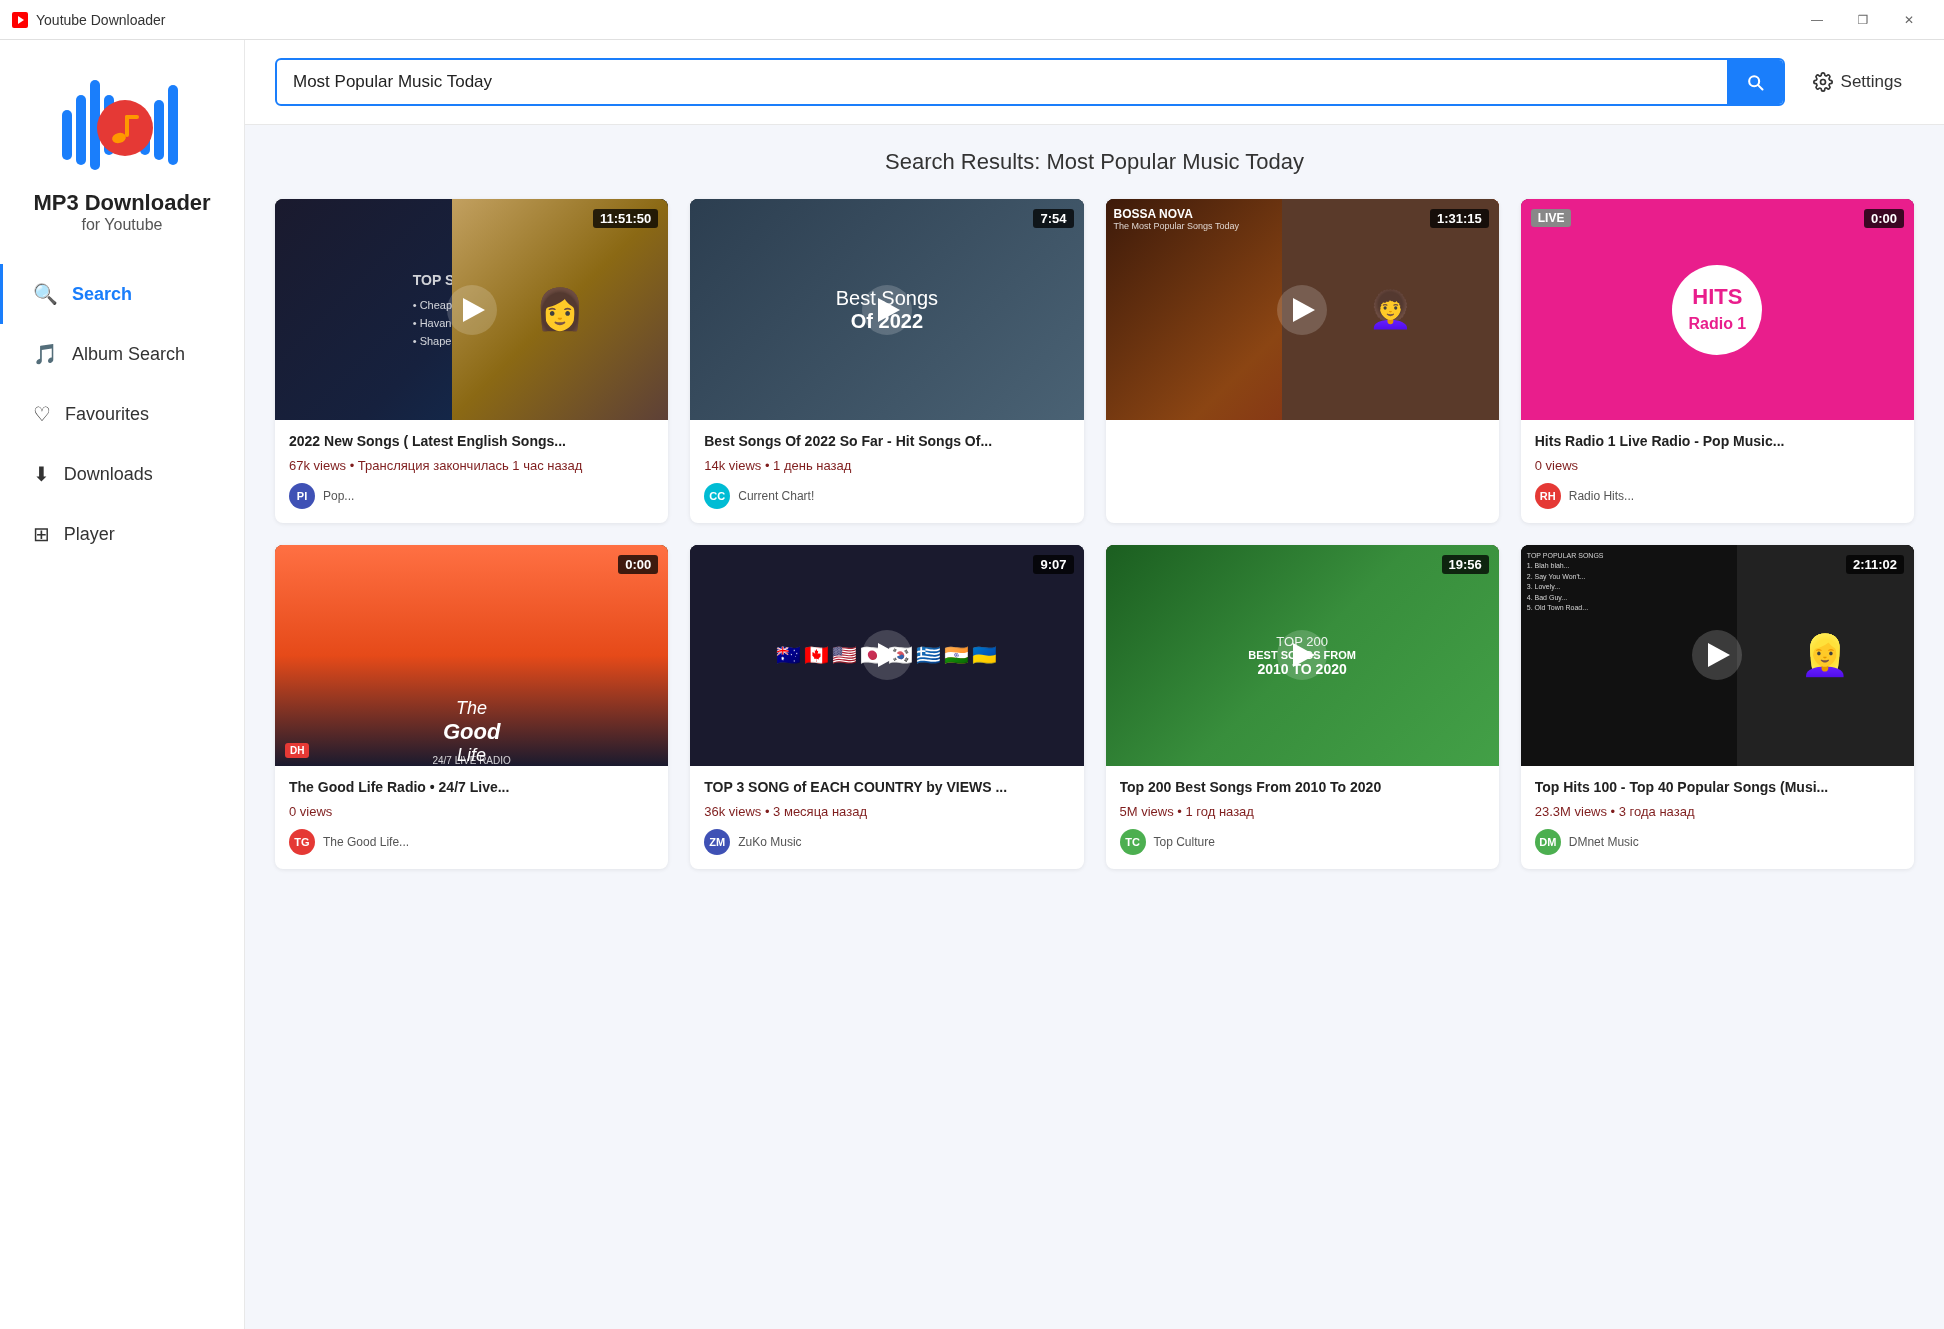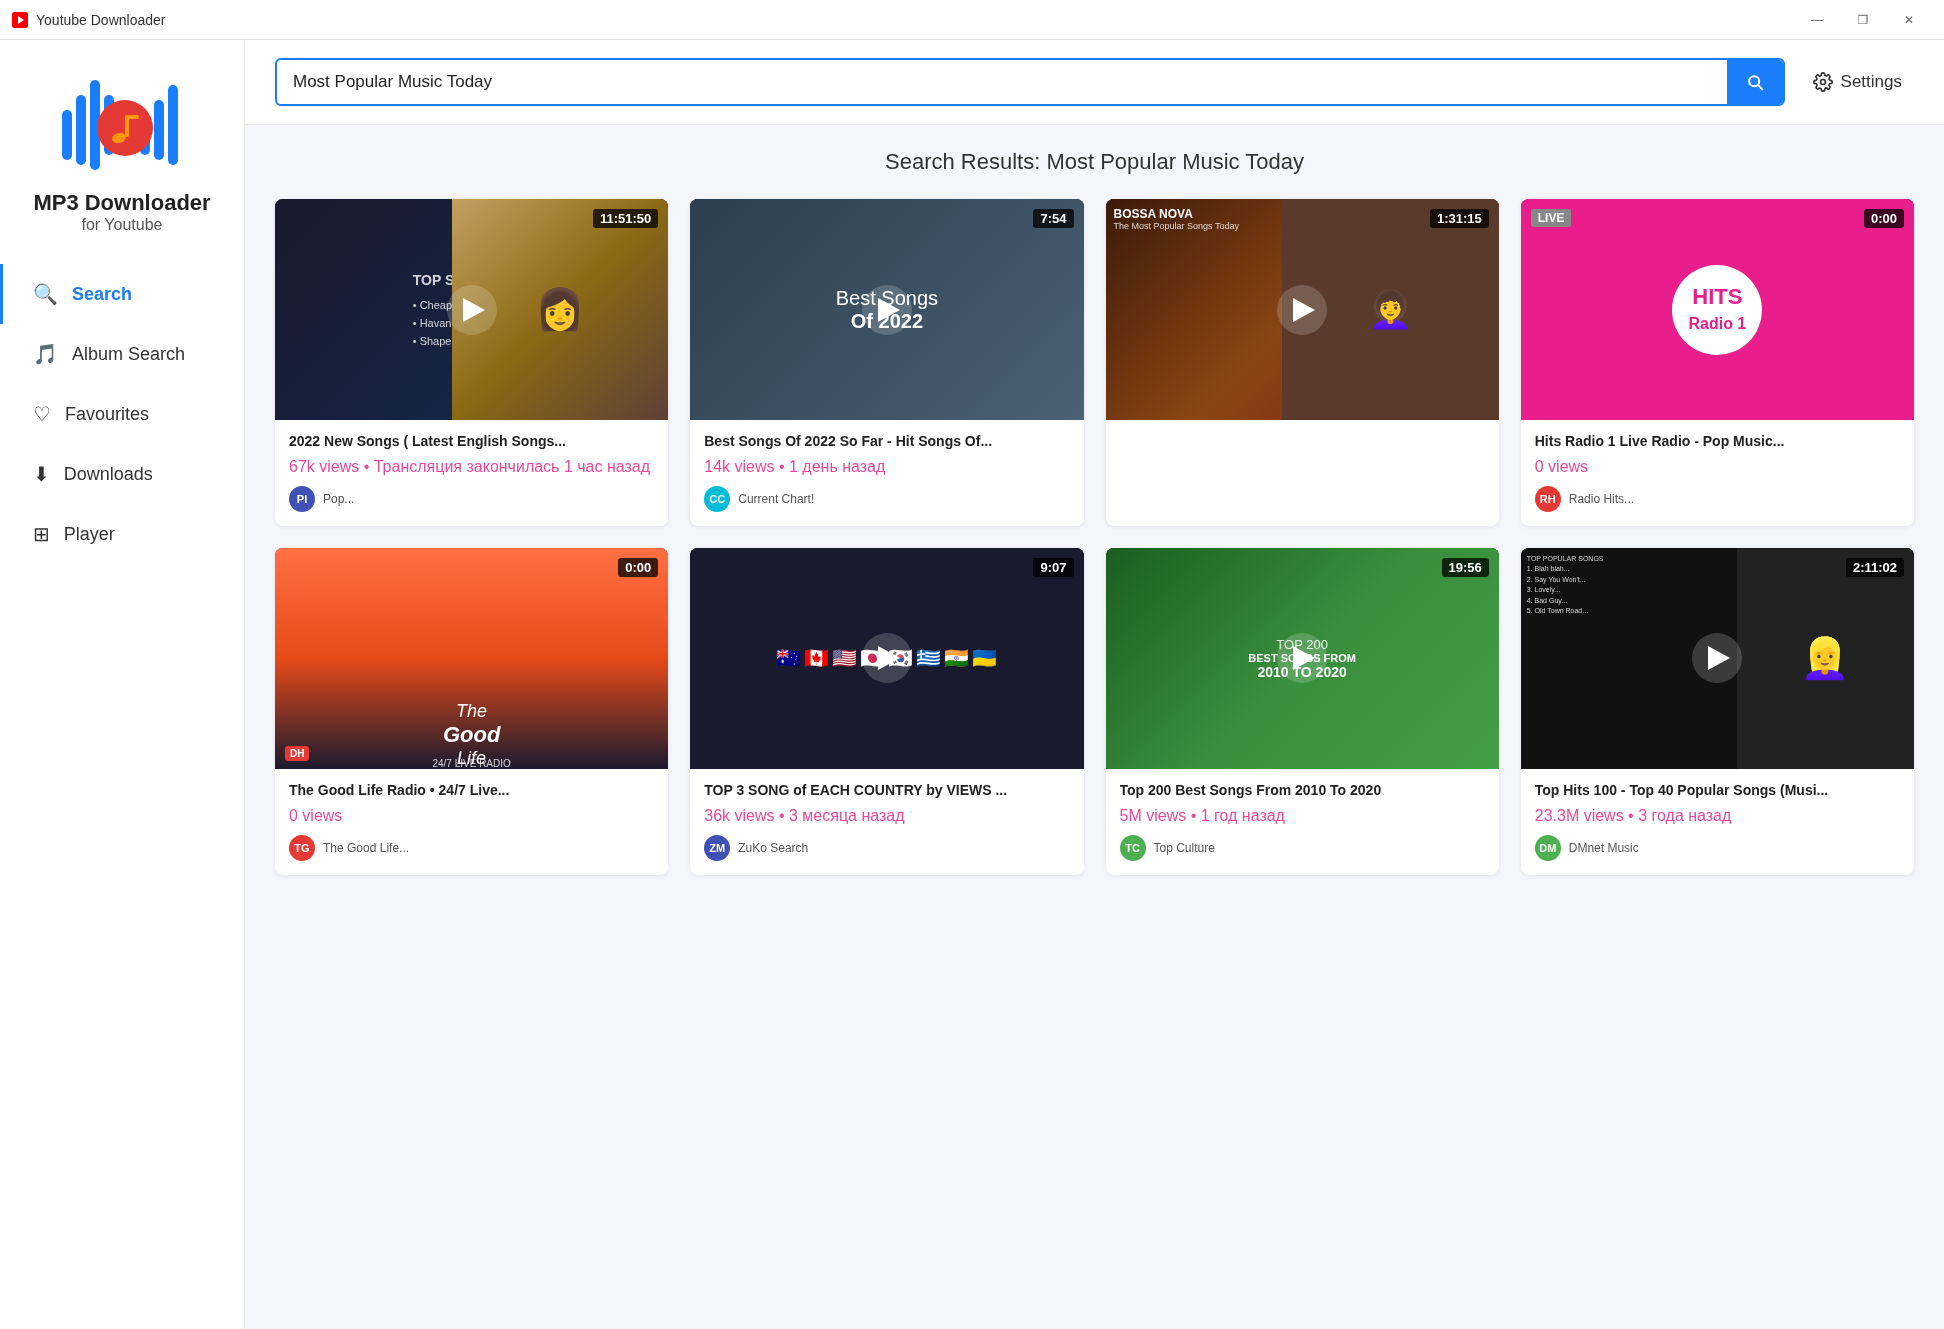--- a/index.html
+++ b/index.html
@@ -224,22 +224,22 @@
       font-weight: 600;
       color: #222;
       margin-bottom: 6px;
       line-height: 1.4;
       display: -webkit-box;
       -webkit-line-clamp: 2;
       -webkit-box-orient: vertical;
       overflow: hidden;
     }
     .card-meta {
-      font-size: 16px;
-      color: #ec4899;
+      font-size: 13px;
+      color: #7f1d1d;
       margin-bottom: 10px;
     }
     .card-channel {
       display: flex;
       align-items: center;
       gap: 8px;
       font-size: 12px;
       color: #555;
     }
     .channel-avatar {
@@ -496,21 +496,21 @@
 
       <div class="play-btn-overlay">
                 <div class="play-triangle"></div>
               </div>
     </div>
     <div class="card-info">
       <div class="card-title">TOP 3 SONG of EACH COUNTRY by VIEWS ...</div>
       <div class="card-meta">36k views • 3 месяца назад</div>
       <div class="card-channel">
         <div class="channel-avatar" style="background:#3f51b5">ZM</div>
-        <span>ZuKo Search</span>
+        <span>ZuKo Music</span>
       </div>
     </div>
   </div>
           <div class="result-card">
     <div class="thumbnail-wrap">
       <div class="thumbnail-bg thumb-7">
         <div style="position:absolute;inset:0;background:linear-gradient(135deg,#1b5e20,#388e3c,#43a047);display:flex;align-items:center;justify-content:center">
           <div style="text-align:center;color:#fff">
             <div style="font-size:13px;opacity:0.9">TOP 200</div>
             <div style="font-size:11px;font-weight:bold">BEST SONGS FROM</div>

